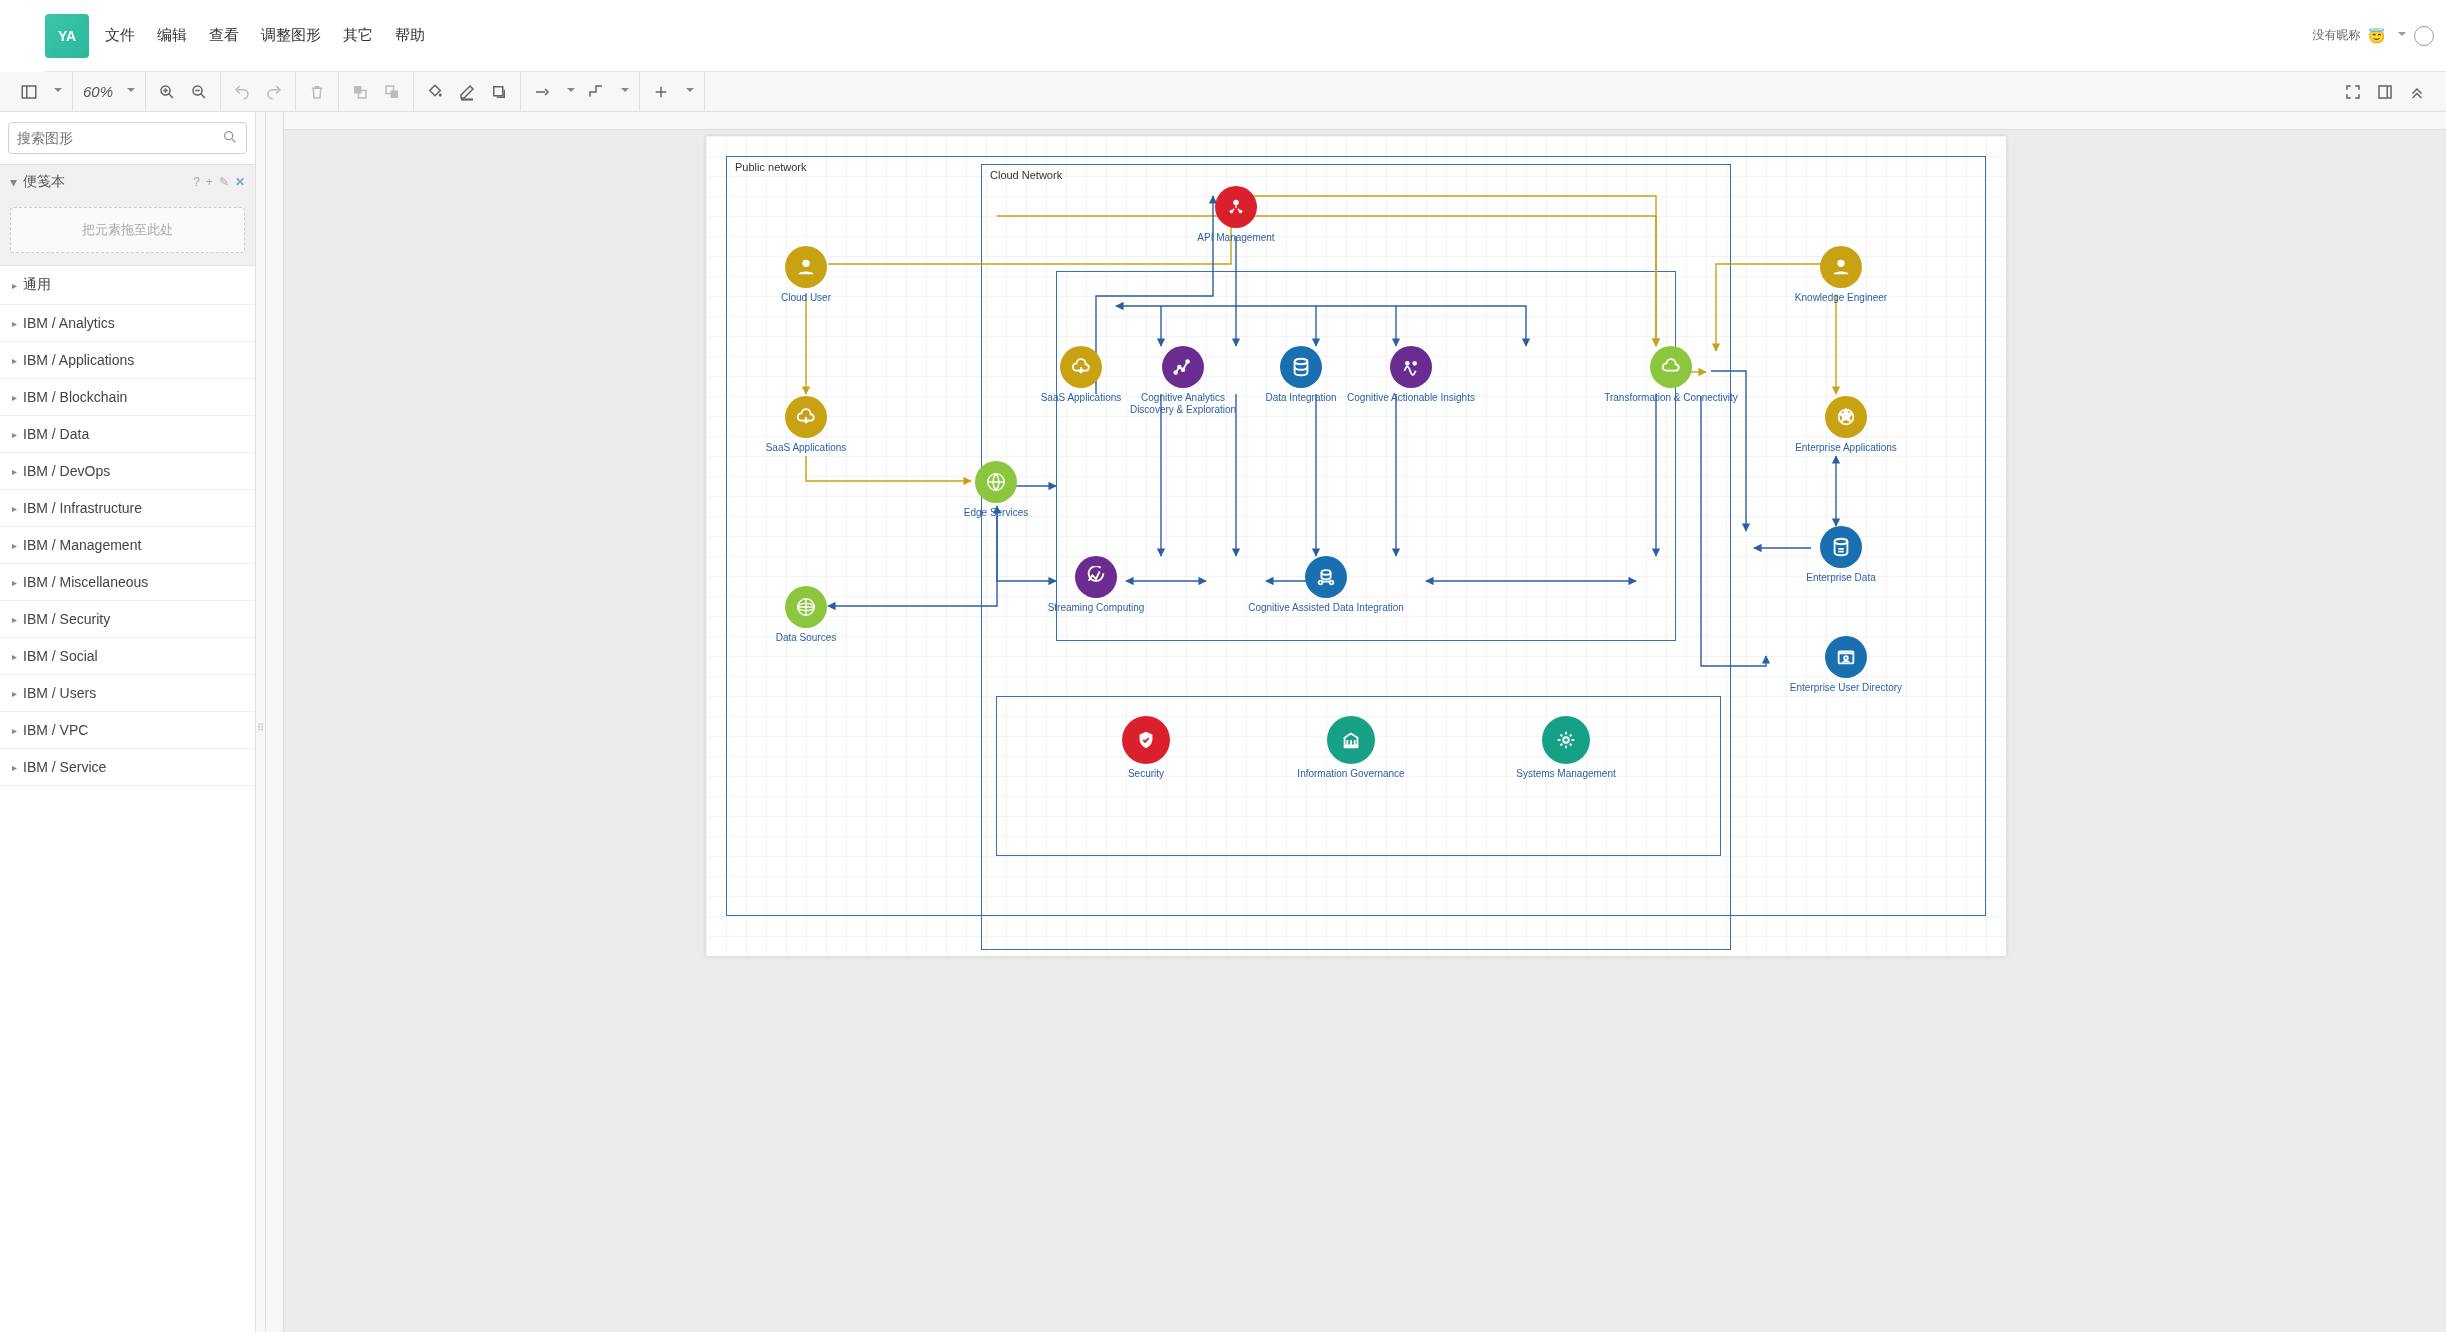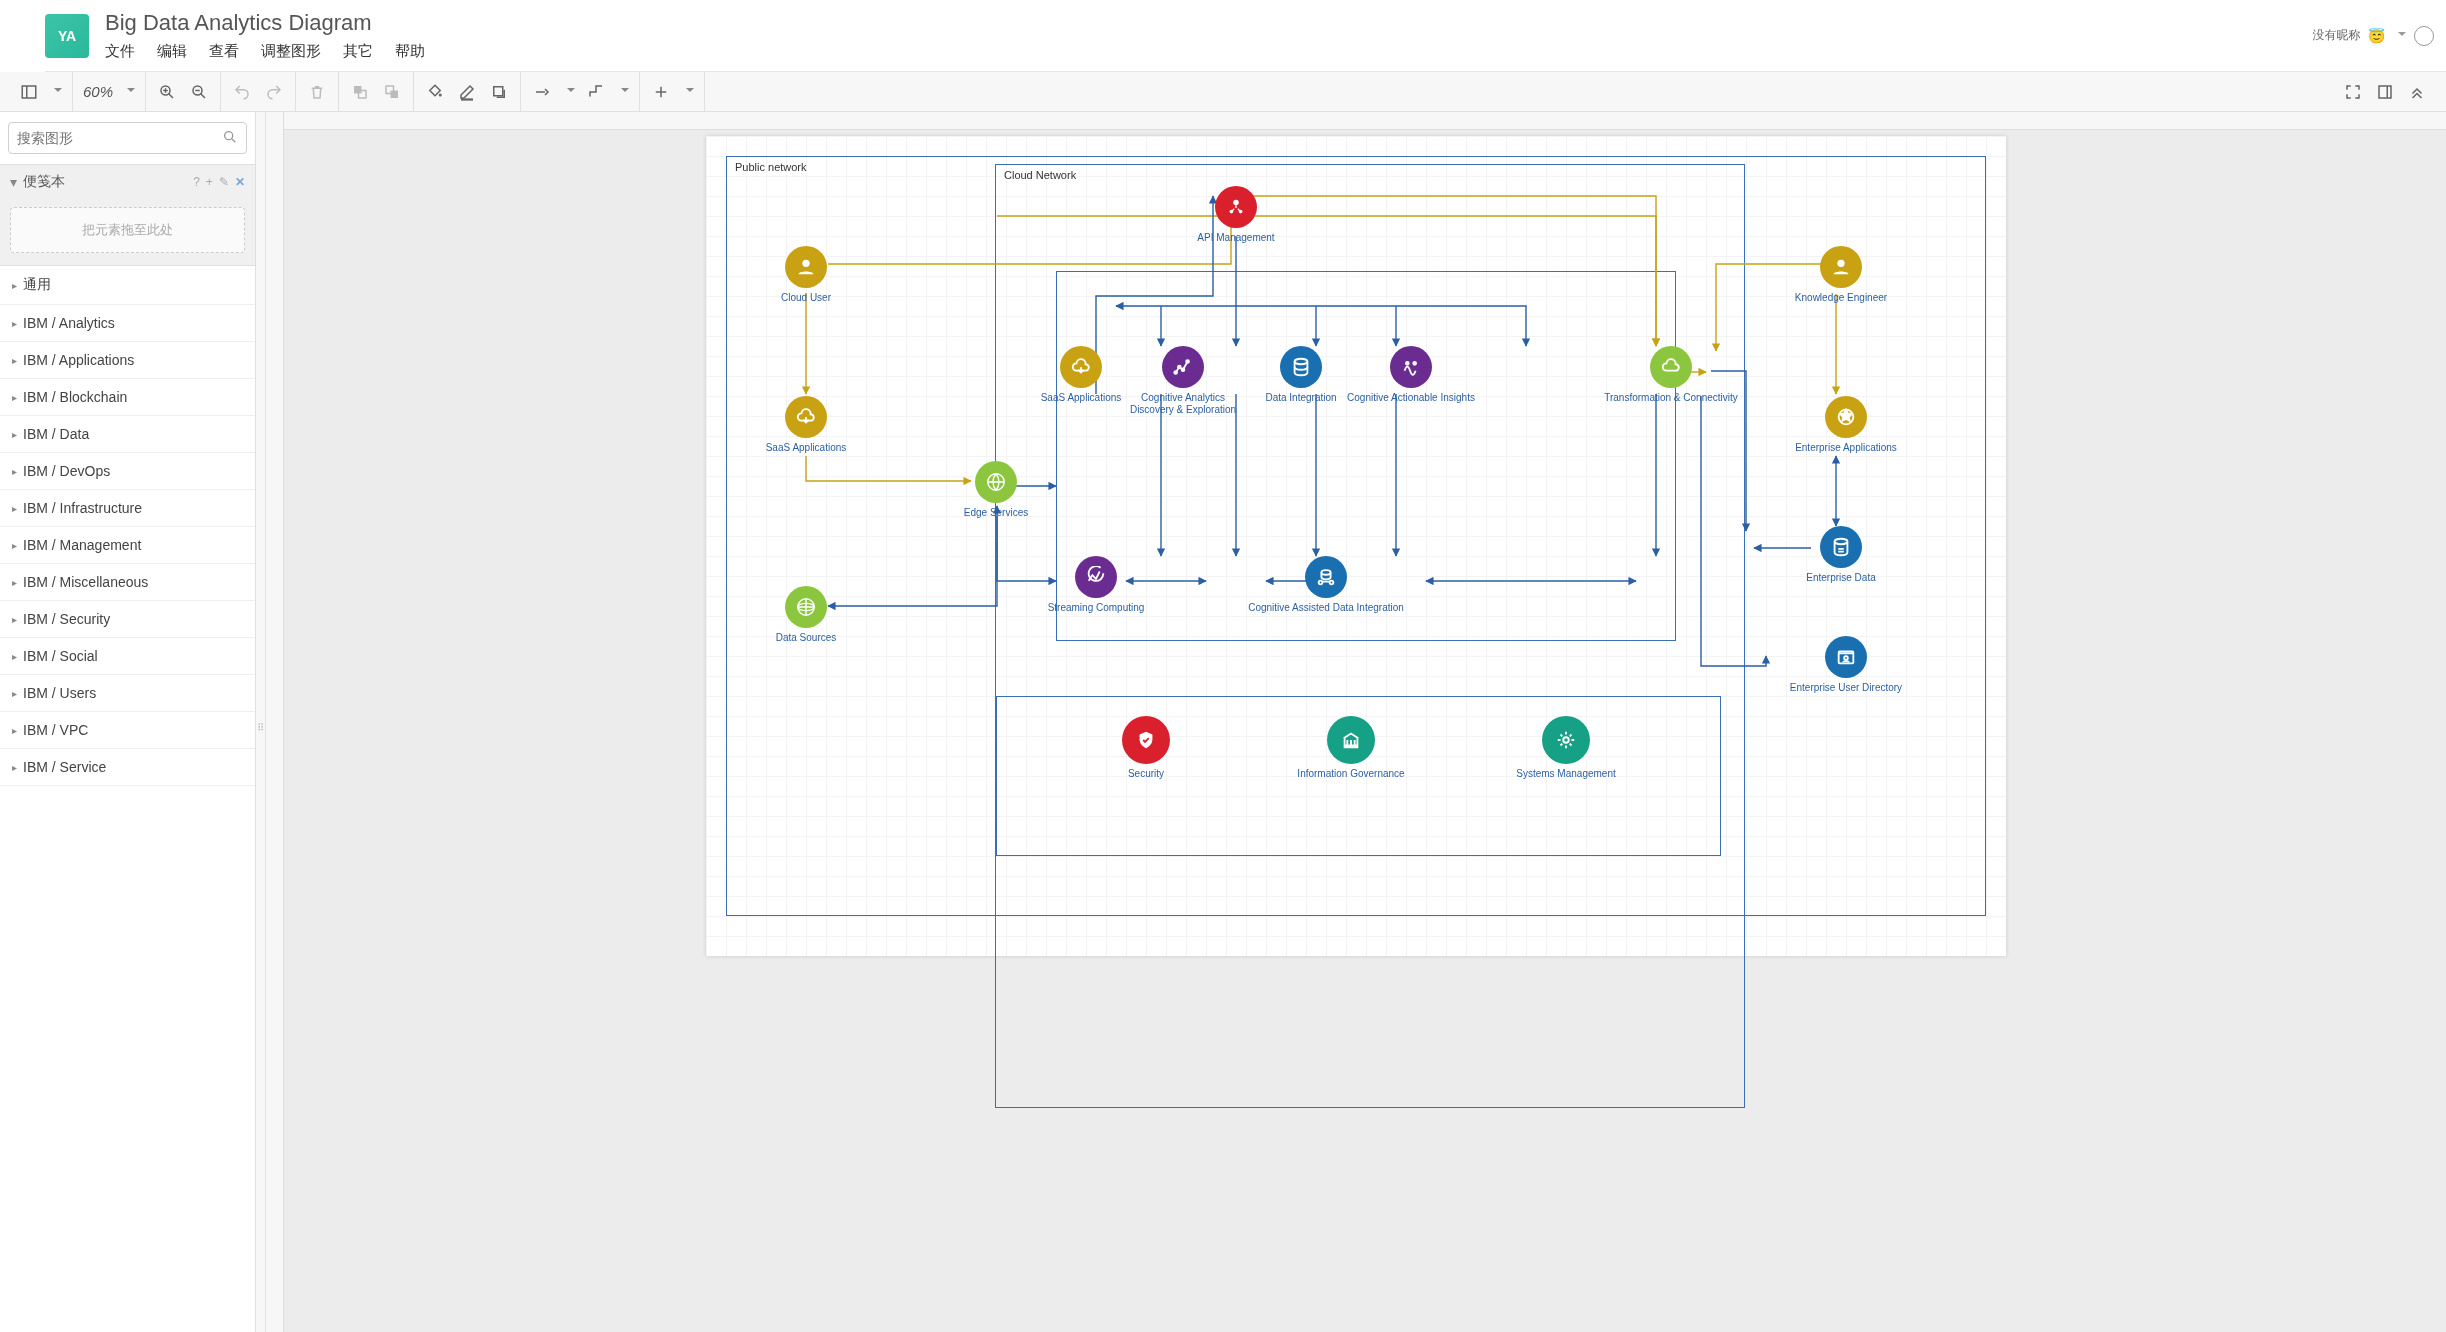--- a/index.html
+++ b/index.html
@@ -83,21 +83,20 @@
 .ruler-h, .ruler-v { background: #f7f7f7; position: absolute; }
 .ruler-h { left: 0; right: 0; top: 0; height: 18px; border-bottom: 1px solid #ddd; }
 .ruler-v { left: 0; top: 0; bottom: 0; width: 18px; border-right: 1px solid #ddd; }
 </style>
 </head>
 <body>
 
 <div class="header">
   <div class="logo">YA</div>
   <div class="title-area">
-    <div class="doc-title">Big Data Analytics Diagram</div>
     <div class="menubar">
       <span class="menu-item">文件</span>
       <span class="menu-item">编辑</span>
       <span class="menu-item">查看</span>
       <span class="menu-item">调整图形</span>
       <span class="menu-item">其它</span>
       <span class="menu-item">帮助</span>
     </div>
   </div>
   <div class="user-area">
@@ -329,21 +328,21 @@
 
   <div class="canvas-wrap">
     <div class="ruler-h"></div>
     <div class="ruler-v"></div>
 
     <div class="canvas">
 
       <div class="region" style="left:20px; top:20px; width:1260px; height:760px;">
         <span class="region-label">Public network</span>
       </div>
-      <div class="region" style="left:289px; top:28px; width:750px; height:944px;">
+      <div class="region" style="left:275px; top:28px; width:750px; height:786px;">
         <span class="region-label">Cloud Network</span>
       </div>
 
       <div class="inner-box" style="left:350px; top:135px; width:620px; height:370px;"></div>
       <div class="inner-box" style="left:290px; top:560px; width:725px; height:160px;"></div>
 
       <svg class="edges">
         <defs>
           <marker id="ah" viewBox="0 0 10 10" refX="9" refY="5" markerWidth="6" markerHeight="6" orient="auto-start-reverse">
             <path d="M0 0L10 5L0 10z"></path>

